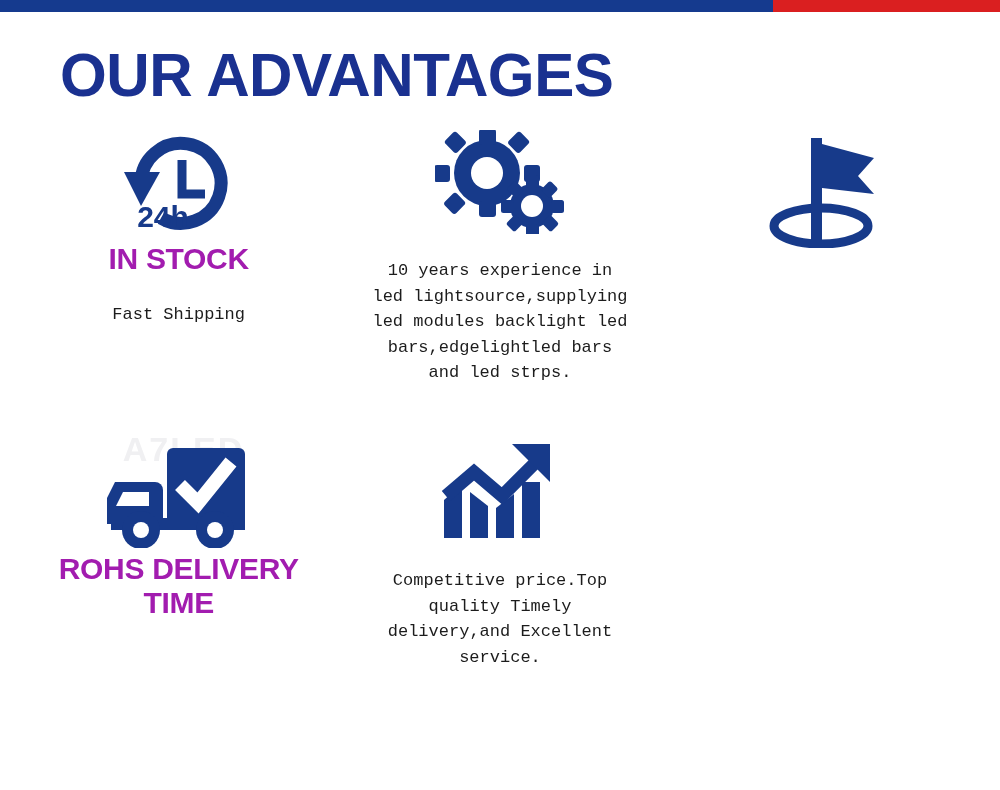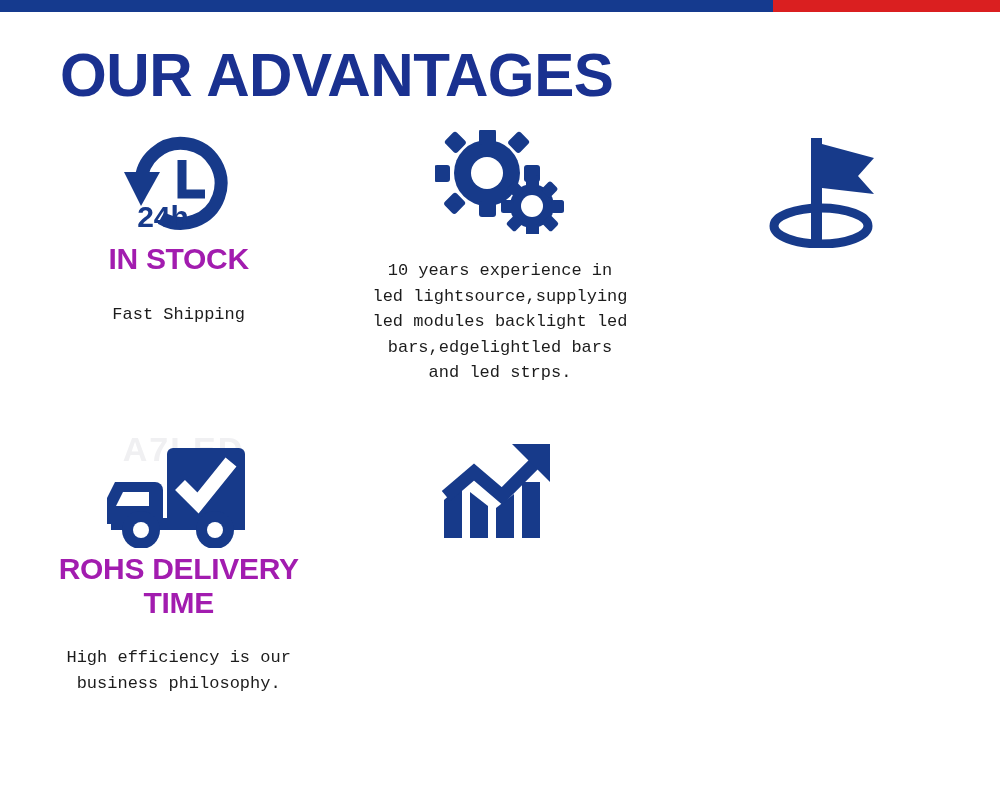--- a/index.html
+++ b/index.html
@@ -206,33 +206,33 @@
 
         <rect x="8" y="88" width="134" height="12" fill="#173A8A"></rect>
 
         <circle cx="38" cy="100" r="19" fill="#173A8A"></circle>
         <circle cx="38" cy="100" r="8" fill="#ffffff"></circle>
         <circle cx="112" cy="100" r="19" fill="#173A8A"></circle>
         <circle cx="112" cy="100" r="8" fill="#ffffff"></circle>
       </svg>
     </div>
     <div class="cell-title">ROHS DELIVERY TIME</div>
-    <p class="cell-desc">High efficiency is our business philosophy.</p>
   </div>
 
   <div class="cell row2">
     <div class="icon-wrap">
       <svg width="120" height="110" viewBox="0 0 120 110" aria-hidden="true">
         <g fill="#173A8A">
 
           <polygon points="4,66 22,50 22,104 4,104"></polygon>
           <polygon points="30,58 48,72 48,104 30,104"></polygon>
           <polygon points="56,74 74,60 74,104 56,104"></polygon>
           <polygon points="82,48 100,48 100,104 82,104"></polygon>
 
           <path d="M6 62 L34 38 L62 62 L100 24" fill="none" stroke="#173A8A" stroke-width="13"></path>
           <polygon points="72,10 110,10 110,48"></polygon>
         </g>
       </svg>
     </div>
+    <p class="cell-desc">Competitive price.Top quality Timely delivery,and Excellent service.</p>
   </div>
 
 </div>
 
 </body></html>

